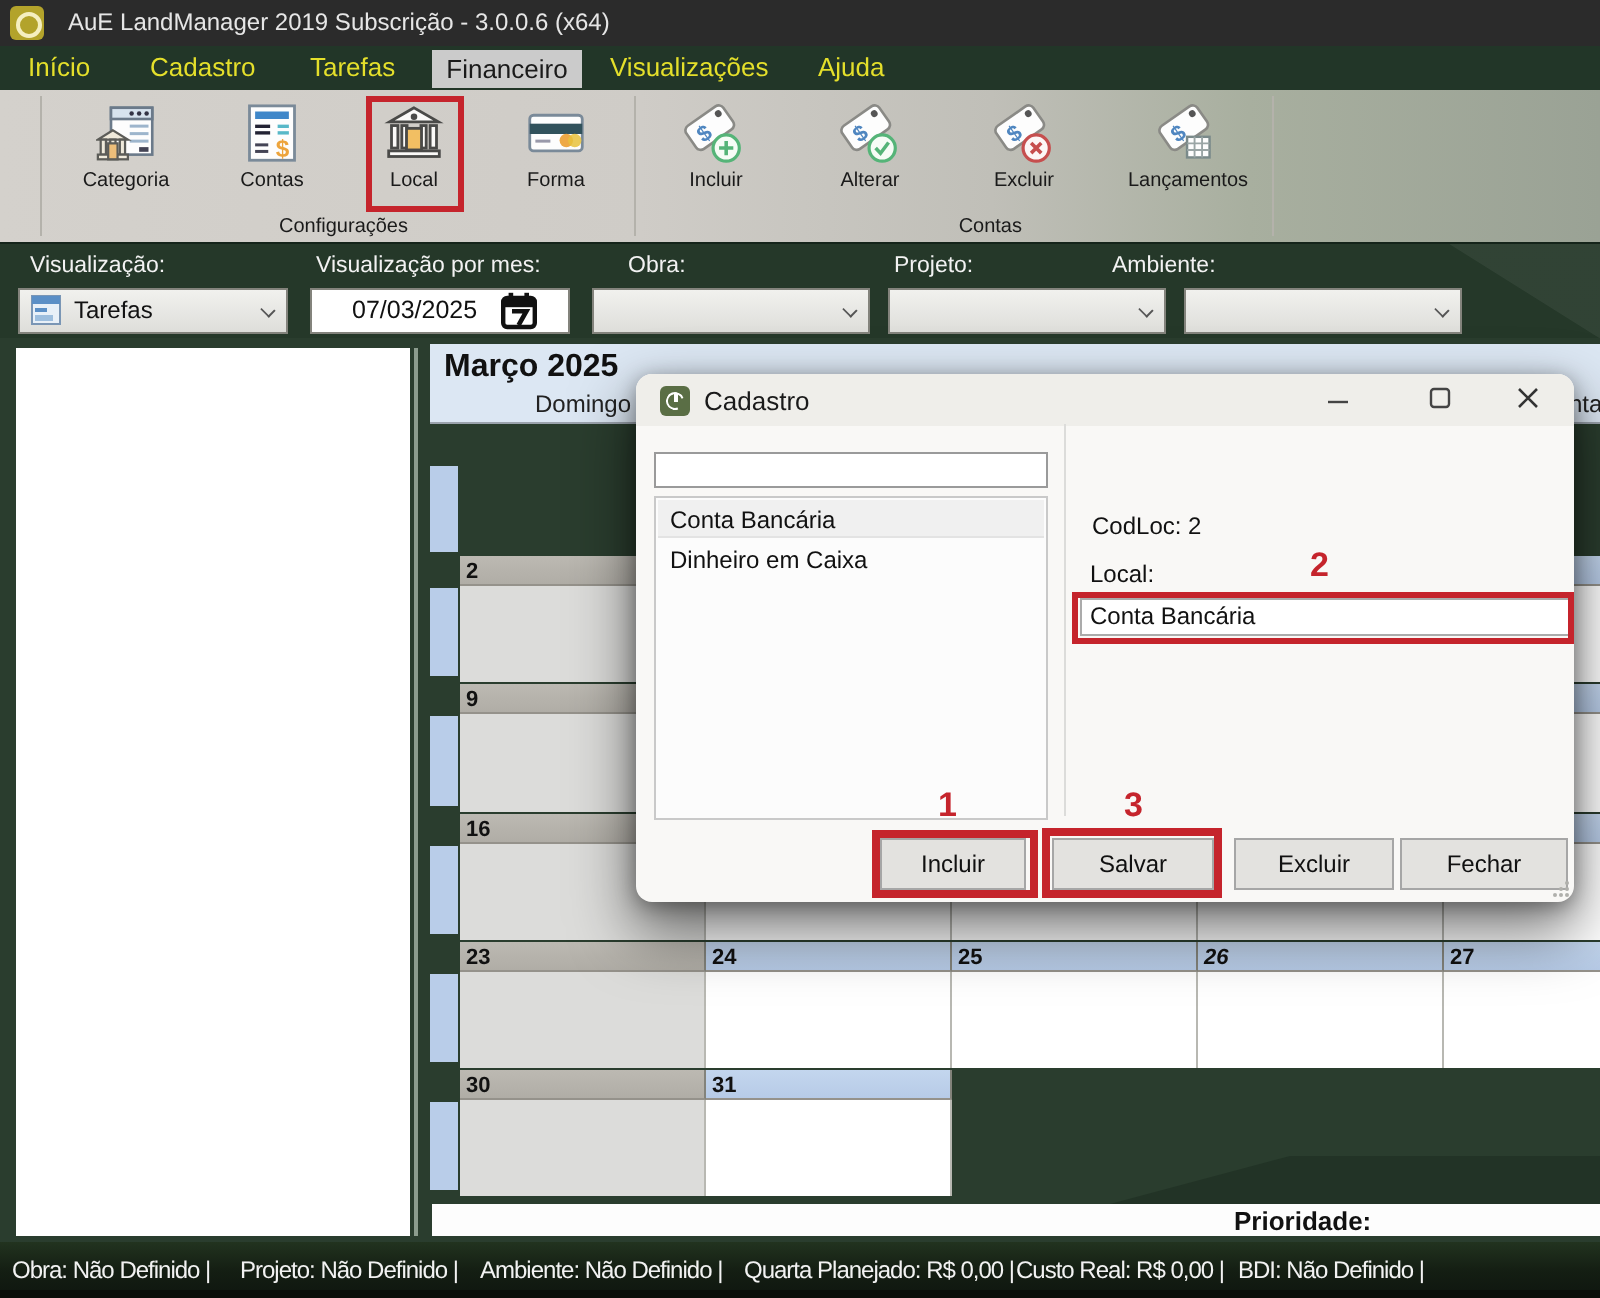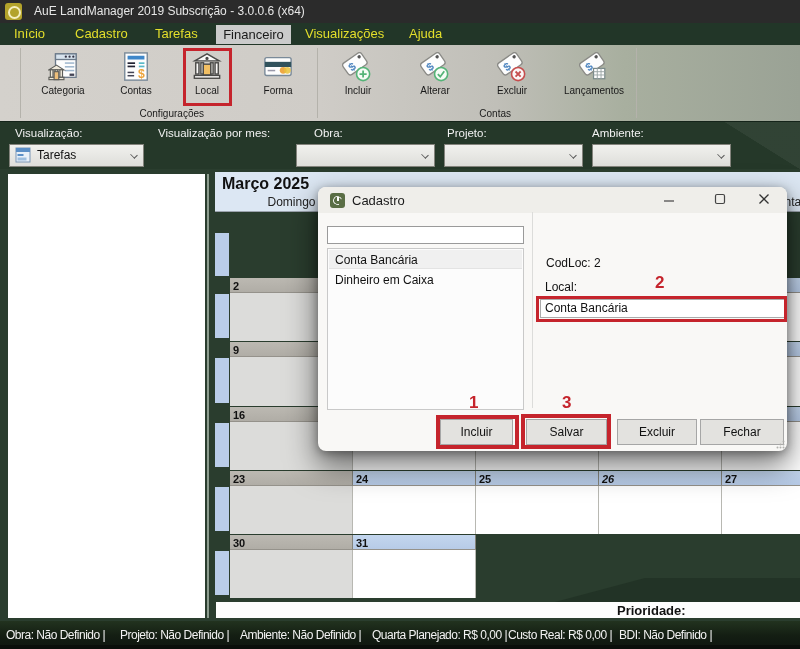--- a/index.html
+++ b/index.html
@@ -197,31 +197,41 @@
     <div class="tlabel" style="left:554px;">Lançamentos</div>
     <div class="glabel" style="left:136px;width:68px;">Configurações</div>
     <div class="glabel" style="left:443px;width:68px;">Contas</div>
   </div>
 
   <div class="abs" id="filterbar">
     <span class="flabel" style="left:15px;">Visualização:</span>
     <span class="flabel" style="left:158px;">Visualização por mes:</span>
     <span class="flabel" style="left:314px;">Obra:</span>
     <span class="flabel" style="left:447px;">Projeto:</span>
-    <span class="flabel" style="left:592px;">Ambiente:</span>
+    <span class="flabel" style="left:556px;">Ambiente:</span>
     <div style="position:absolute;right:0;top:0;width:75px;height:47px;background:linear-gradient(to top right, rgba(0,0,0,0) 49.5%, rgba(255,255,255,0.055) 50%);"></div>
     <div class="fdrop" id="dd-tarefas" style="left:9px;width:133px;">
       <svg style="position:absolute;left:5px;top:2px;" width="16" height="16" viewBox="0 0 16 16">
         <rect x="1" y="1" width="14" height="14" fill="#e8f0f8" stroke="#7a96b5" stroke-width="1"></rect>
         <rect x="1" y="1" width="14" height="4" fill="#5b8fc6"></rect>
         <rect x="2.5" y="7" width="6" height="2" fill="#5b8fc6"></rect>
         <rect x="2.5" y="10.5" width="9" height="3" fill="#9dbede"></rect>
       </svg>
       <span style="position:absolute;left:27px;top:3px;font-size:12px;color:#111;">Tarefas</span>
       <span class="chev"></span>
+    </div>
+    <div class="fdrop" style="left:155px;width:128px;background:#fff;">
+      <span style="position:absolute;left:20px;top:3px;font-size:12.5px;color:#111;">07/03/2025</span>
+      <svg style="position:absolute;left:94px;top:1px;" width="19" height="19" viewBox="0 0 19 19">
+        <rect x="1.6" y="3" width="15.8" height="14.5" rx="2" fill="#fff" stroke="#111" stroke-width="2.2"></rect>
+        <rect x="1.6" y="3" width="15.8" height="4.6" fill="#111"></rect>
+        <rect x="4.3" y="0.4" width="2.3" height="4" fill="#111"></rect>
+        <rect x="12.2" y="0.4" width="2.3" height="4" fill="#111"></rect>
+        <path d="M6 9.6 H13.2 L9.3 16.6" stroke="#111" stroke-width="2.3" fill="none"></path>
+      </svg>
     </div>
     <div class="fdrop" style="left:296px;width:137px;">
         <span class="chev"></span>
       </div>
     <div class="fdrop" style="left:444px;width:137px;">
         <span class="chev"></span>
       </div>
     <div class="fdrop" style="left:592px;width:137px;">
         <span class="chev"></span>
       </div>

